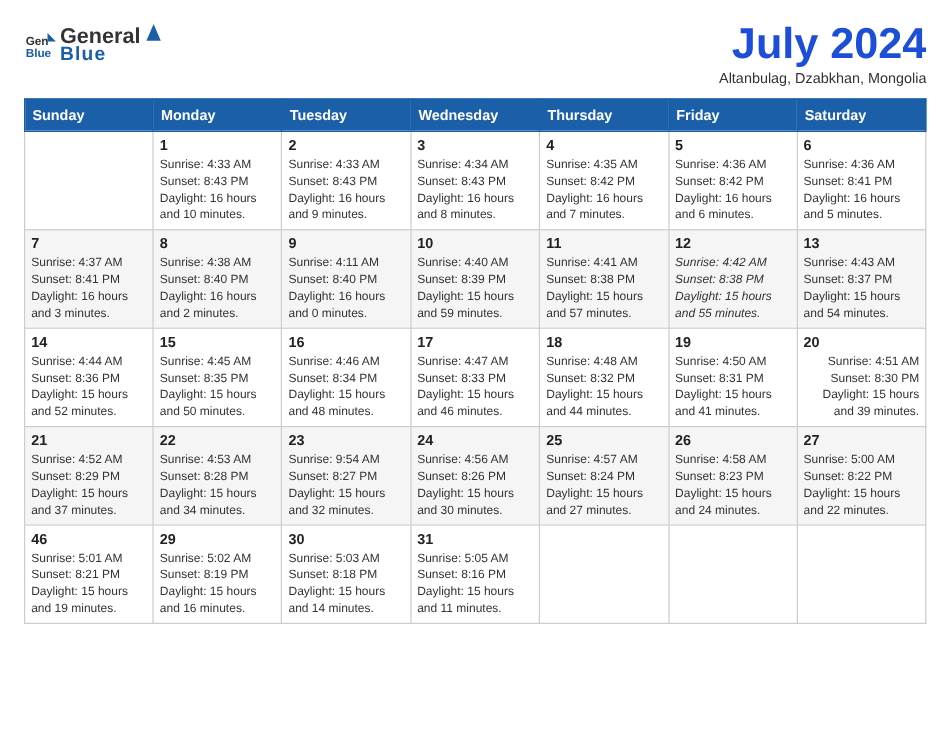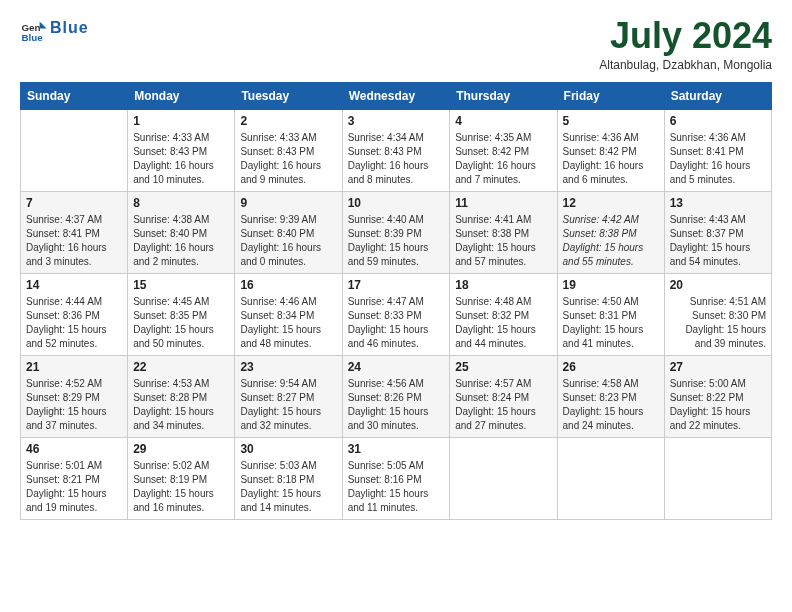--- a/index.html
+++ b/index.html
@@ -34,21 +34,21 @@
       width: 28px;
       height: 28px;
       margin-right: 2px;
     }
     .title-area {
       text-align: right;
     }
     .month-title {
       font-size: 36px;
       font-weight: bold;
-      color: #14532d;
+      color: #1d4ed8;
       line-height: 1.1;
       text-align: right;
     }
     .location-title {
       font-size: 12px;
       color: #333;
       margin-top: 2px;
     }
     .calendar-table {
       width: 100%;
@@ -93,20 +93,26 @@
 <body>
 
 <div class="header-area">
   <div class="logo">
     <svg class="logo-icon" viewBox="0 0 40 40">
       <text x="2" y="22" font-size="14" font-weight="bold" fill="#333">Gen</text>
       <polygon points="28,8 38,18 28,18" fill="#1a5fa8"></polygon>
       <text x="2" y="36" font-size="14" font-weight="bold" fill="#1a5fa8">Blue</text>
     </svg>
     <div>
+      <div style="display:flex;align-items:baseline;gap:0">
+        <span class="logo-text-general">General</span>
+        <svg width="20" height="20" viewBox="0 0 20 20" style="margin:0 1px 0 1px">
+          <polygon points="4,18 16,18 10,4" fill="#1a5fa8"></polygon>
+        </svg>
+      </div>
       <span class="logo-text-blue" style="display:block;margin-top:-4px;font-size:16px;letter-spacing:1px;text-align:left;">Blue</span>
     </div>
   </div>
   <div class="title-area">
     <div class="month-title">July 2024</div>
     <div class="location-title">Altanbulag, Dzabkhan, Mongolia</div>
   </div>
 </div>
 
 <table class="calendar-table">
@@ -169,21 +175,21 @@
 Daylight: 16 hours and 3 minutes.</div>
         </td>
         <td class="row-alt">
           <div class="day-number">8</div>
           <div class="day-info" style="white-space: pre-line;">Sunrise: 4:38 AM
 Sunset: 8:40 PM
 Daylight: 16 hours and 2 minutes.</div>
         </td>
         <td class="row-alt">
           <div class="day-number">9</div>
-          <div class="day-info" style="white-space: pre-line;">Sunrise: 9:39 AM
+          <div class="day-info" style="white-space: pre-line;">Sunrise: 4:11 AM
 Sunset: 8:40 PM
 Daylight: 16 hours and 0 minutes.</div>
         </td>
         <td class="row-alt">
           <div class="day-number">10</div>
           <div class="day-info" style="white-space: pre-line;">Sunrise: 4:40 AM
 Sunset: 8:39 PM
 Daylight: 15 hours and 59 minutes.</div>
         </td>
         <td class="row-alt">

